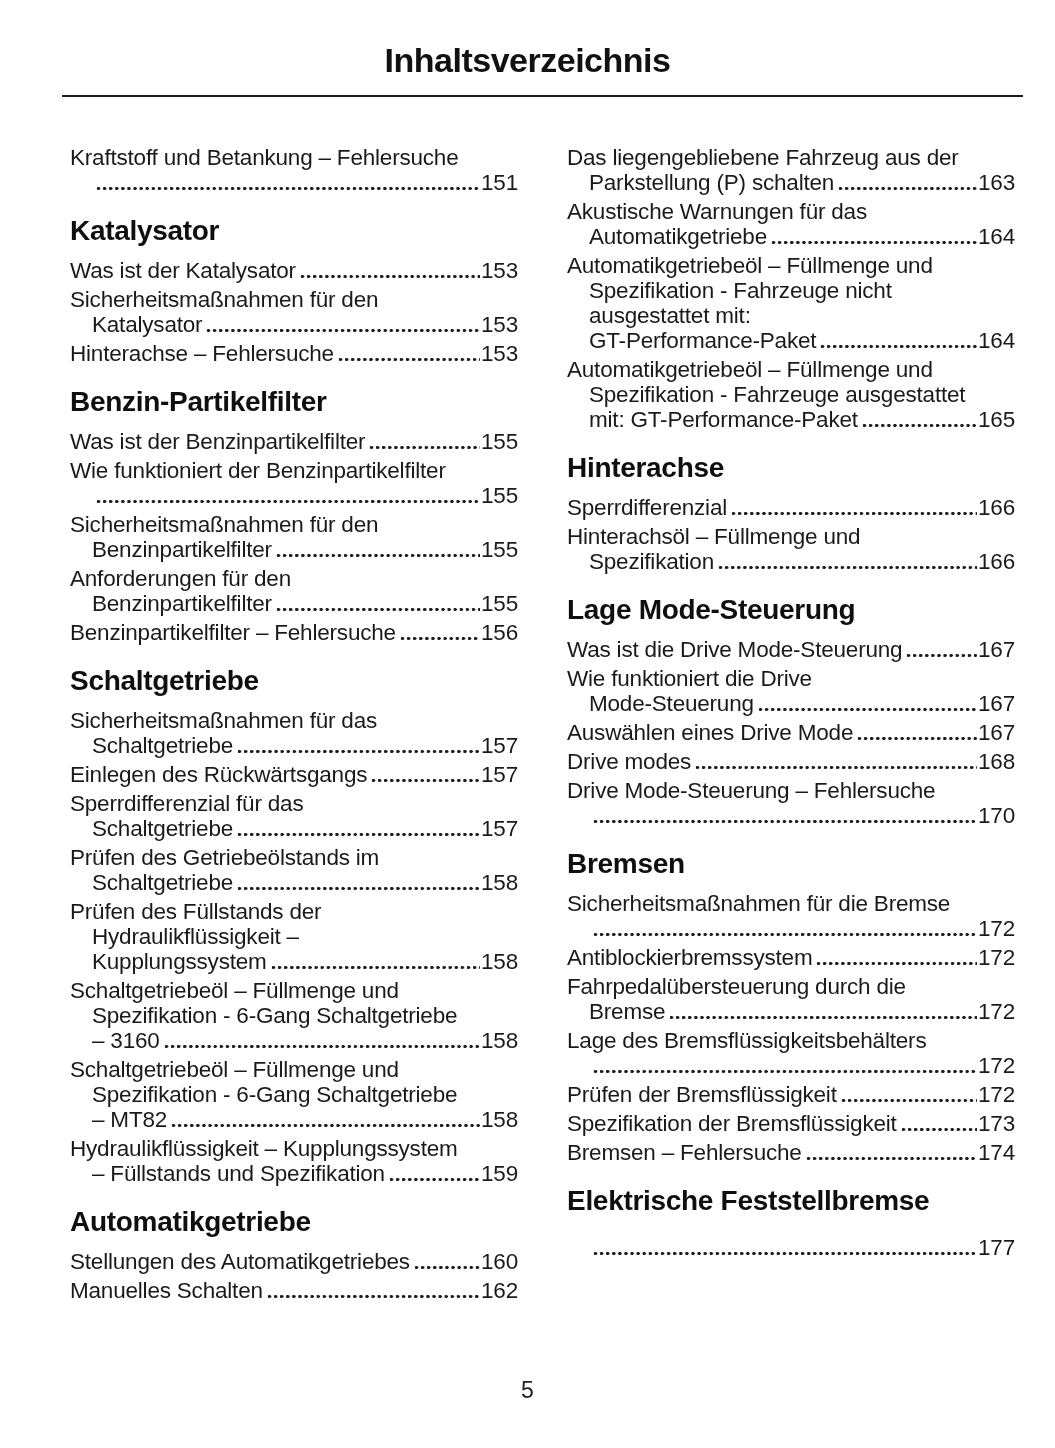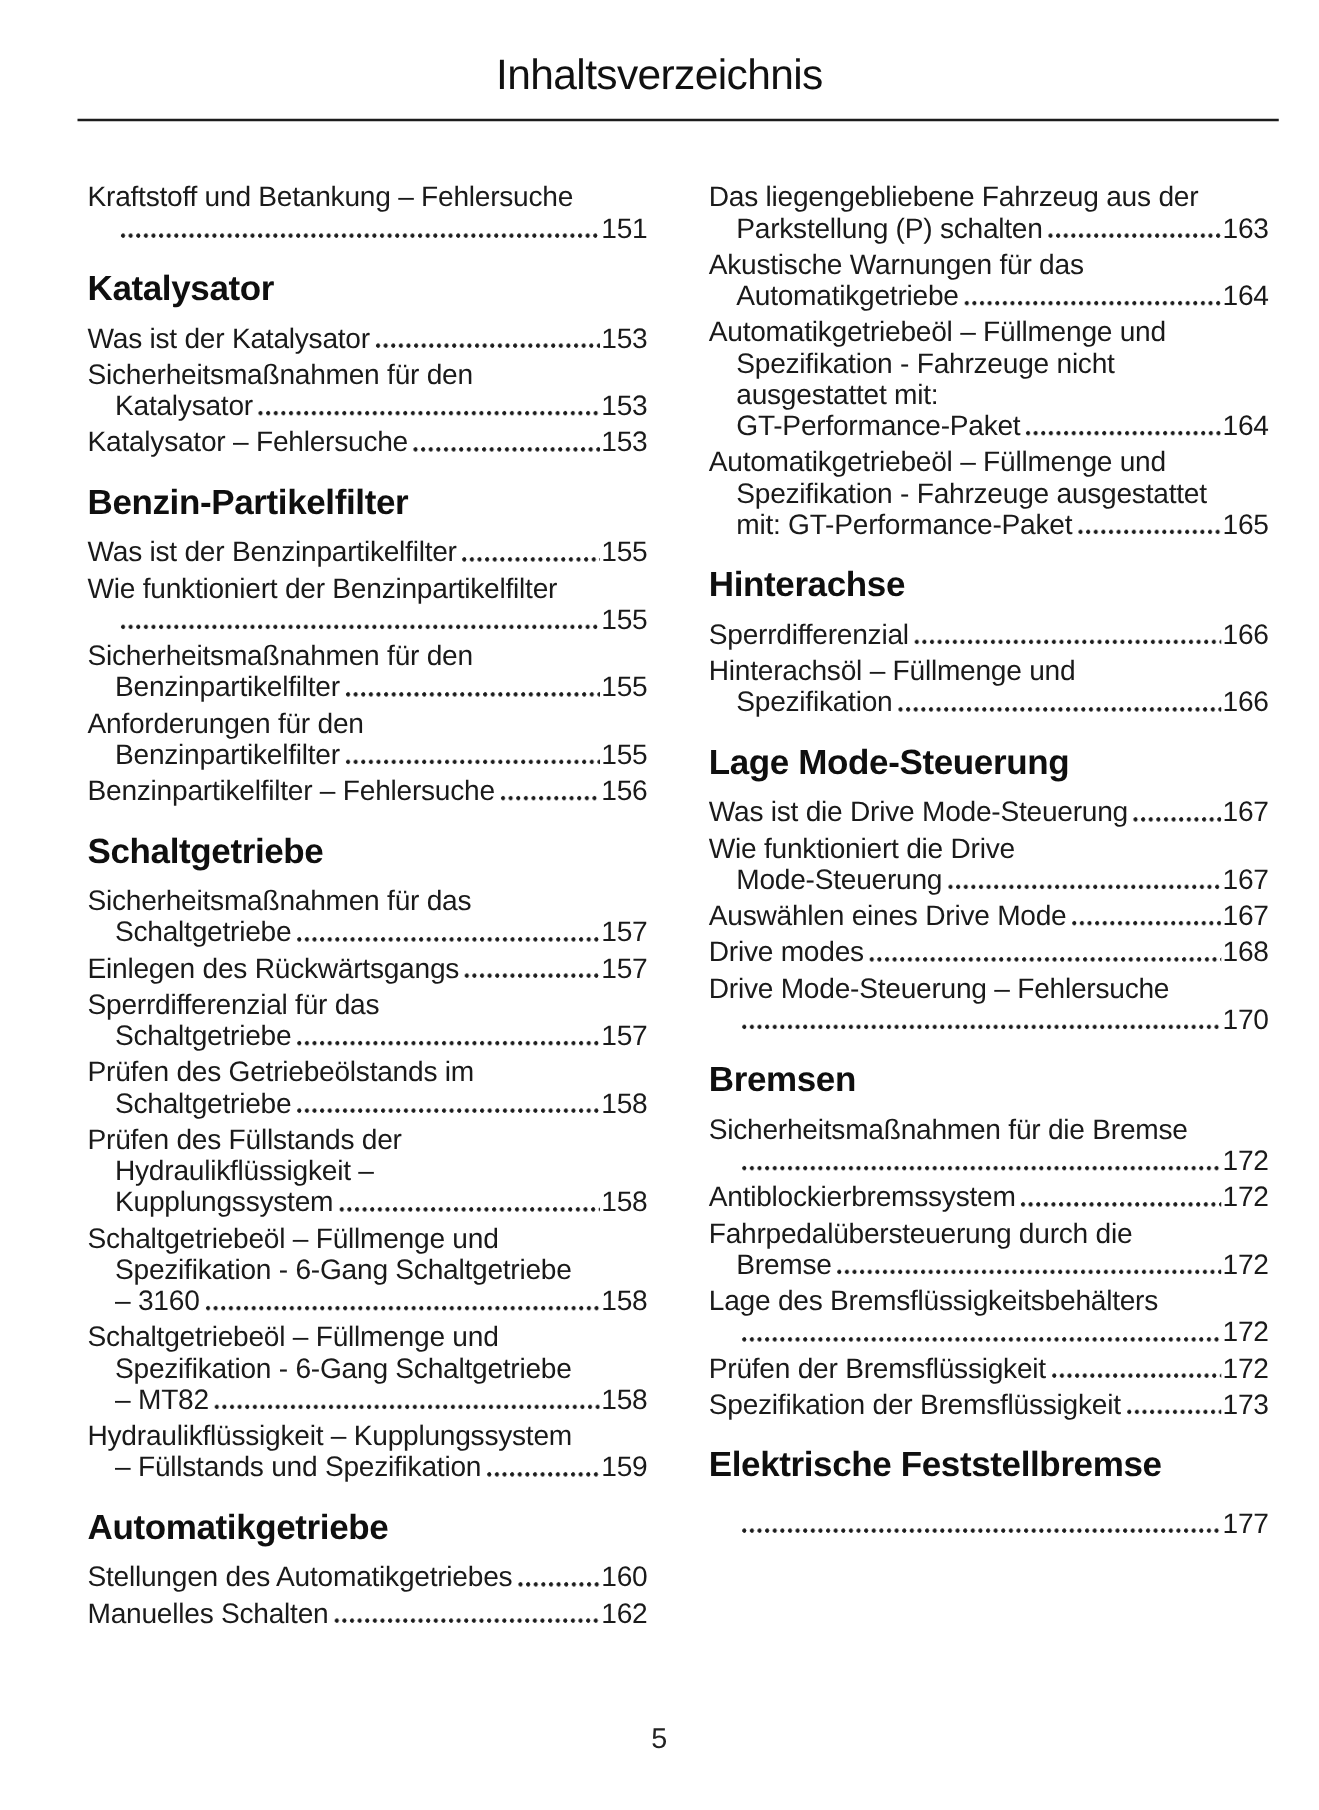--- a/index.html
+++ b/index.html
@@ -8,21 +8,21 @@
     width:1055px; height:1448px;
     background:#ffffff;
     font-family:"Liberation Sans", sans-serif;
     color:#1a1a1a;
     overflow:hidden;
   }
   .header-title {
     padding-top:42px;
     text-align:center;
     font-size:34px;
-    font-weight:normal;
+    font-weight:bold;
     letter-spacing:-0.5px;
     line-height:37px;
     color:#111;
   }
   .rule {
     border:none;
     border-top:2.5px solid #1c1c1c;
     margin:16px 32px 0 62px;
   }
   .content {
@@ -105,21 +105,21 @@
           <div class="entry">
             <div class="line">Sicherheitsmaßnahmen für den</div>
             <div class="dotline cont">
               <span class="t">Katalysator</span>
               <span class="dots"></span>
               <span class="pg">153</span>
             </div>
           </div>
           <div class="entry">
             <div class="dotline">
-              <span class="t">Katalysator – Fehlersuche</span>
+              <span class="t">Hinterachse – Fehlersuche</span>
               <span class="dots"></span>
               <span class="pg">153</span>
             </div>
           </div>
         </div>
         <div class="section">
           <div class="heading">Benzin-Partikelfilter</div>
           <div class="entry">
             <div class="dotline">
               <span class="t">Was ist der Benzinpartikelfilter</span>
@@ -380,20 +380,27 @@
               <span class="t">Prüfen der Bremsflüssigkeit</span>
               <span class="dots"></span>
               <span class="pg">172</span>
             </div>
           </div>
           <div class="entry">
             <div class="dotline">
               <span class="t">Spezifikation der Bremsflüssigkeit</span>
               <span class="dots"></span>
               <span class="pg">173</span>
+            </div>
+          </div>
+          <div class="entry">
+            <div class="dotline">
+              <span class="t">Bremsen – Fehlersuche</span>
+              <span class="dots"></span>
+              <span class="pg">174</span>
             </div>
           </div>
         </div>
         <div class="section">
           <div class="heading">Elektrische Feststellbremse</div>
           <div class="entry spaced">
             <div class="dotline cont">
               <span class="t"></span>
               <span class="dots"></span>
               <span class="pg">177</span>

